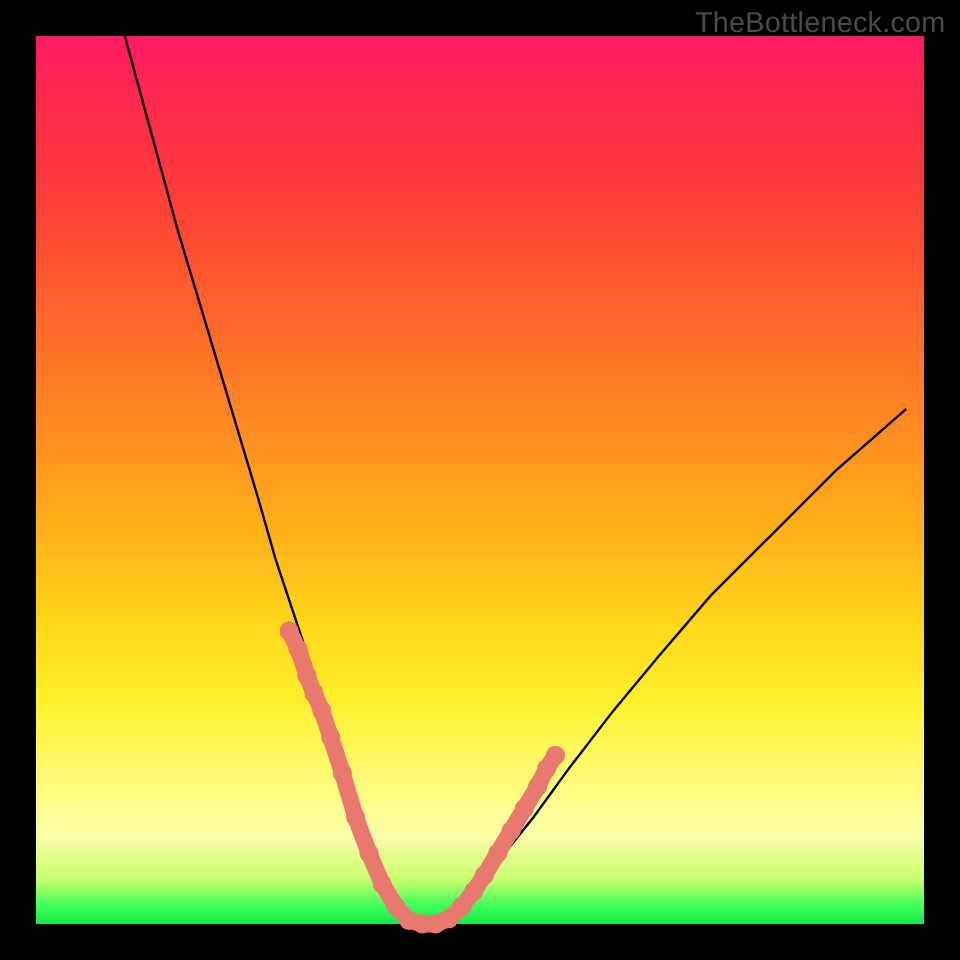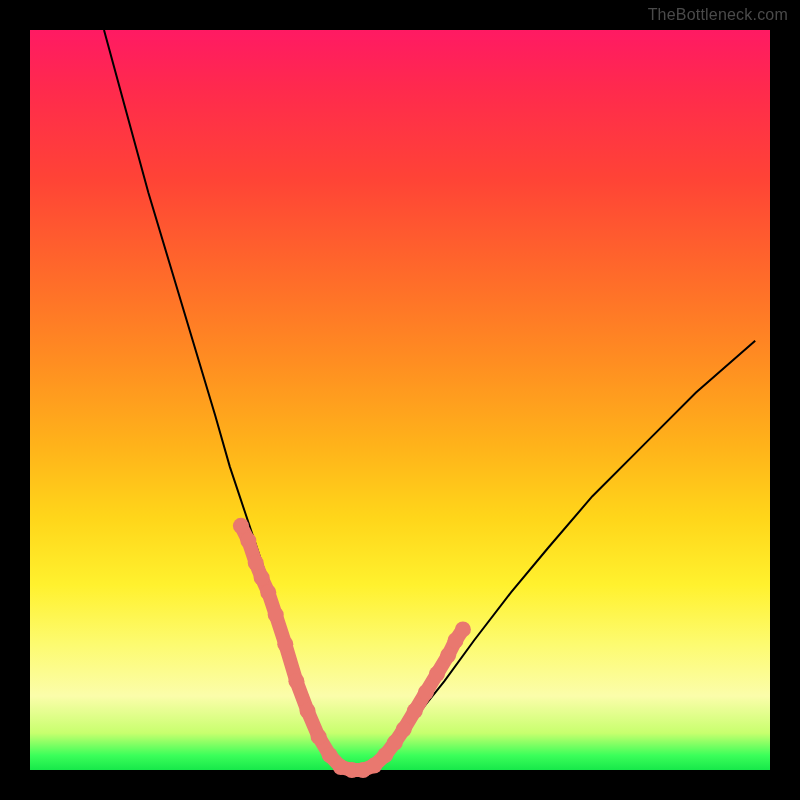--- a/index.html
+++ b/index.html
@@ -40,21 +40,21 @@
       #c8ff6e 95%,
       #3cff5a 98%,
       #17e84a 100%
     );
   }
   .watermark {
     position: absolute;
     top: 6px;
     right: 12px;
     color: #4a4a4a;
-    font-size: 16px;
+    font-size: 24px;
     font-weight: 500;
     letter-spacing: 0.2px;
     user-select: none;
   }
   svg.overlay {
     position: absolute;
     left: 0;
     top: 0;
     width: 740px;
     height: 740px;

